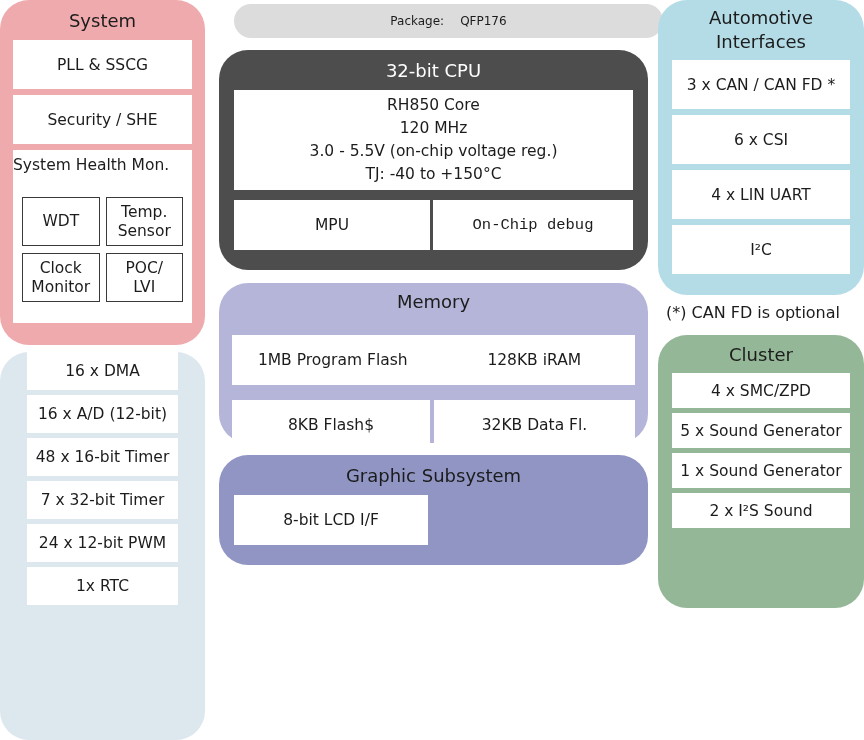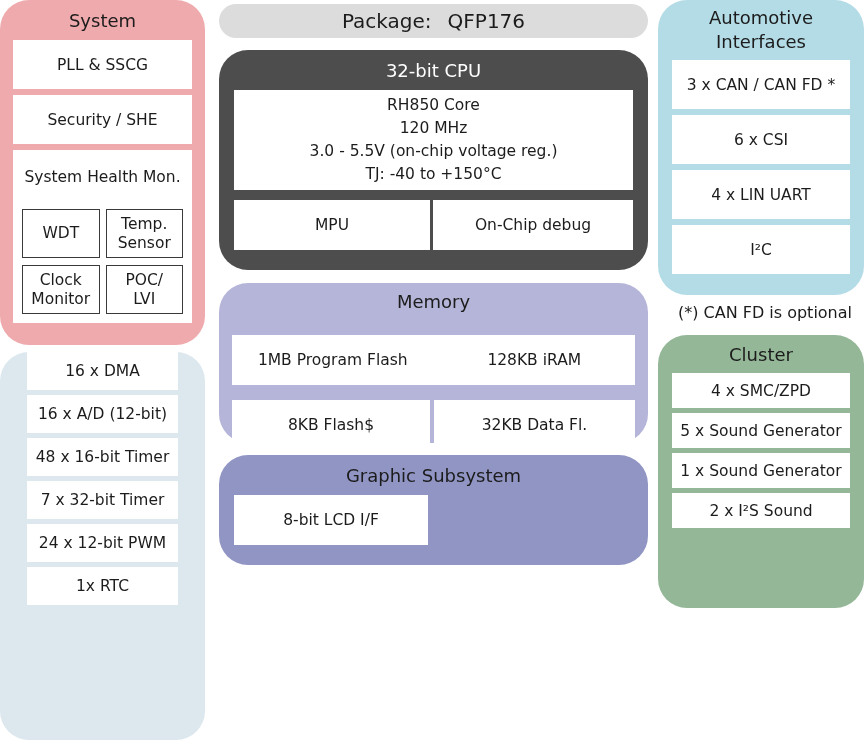--- a/index.html
+++ b/index.html
@@ -15,66 +15,66 @@
     background:var(--box_bg); display:flex; align-items:center; justify-content:center;
     text-align:center;
   }
   .ml { white-space:pre-line; }
 
   
   .system { left:0; top:0; width:205px; height:345px; background:var(--system_bg); }
   .system h2 { height:40px; }
   .sys-item { margin:0 13px 6px; height:49px; }
   .health { margin:0 13px; height:173px; background:var(--box_bg); }
-  .health-title { padding-top:18px; text-align:center; }
+  .health-title { padding-top:6px; }
   .health-grid {
     display:grid; grid-template-columns:1fr 1fr; gap:7px 6px;
     margin:23px 9px 0;
   }
   .hcell {
     height:49px; border:1px solid var(--inner_border); box-sizing:border-box;
     background:var(--box_bg); display:flex; align-items:center; justify-content:center;
     text-align:center; line-height:19px;
   }
 
   .standard { left:0; top:352px; width:205px; height:388px; background:var(--standard_bg); }
   .standard h2 { height:43px; }
   .std-item { margin:0 27px 5px; height:38px; }
 
   
   .package-bar {
-    left:219px; top:4px; width:429px; height:34px; background:var(--package_bg);
-    display:flex; align-items:center; justify-content:center; gap:16px; font-size:20px;
+    left:234px; top:4px; width:429px; height:34px; background:var(--package_bg);
+    display:flex; align-items:center; justify-content:center; gap:16px; font-size:12px;
   }
   .cpu { left:219px; top:50px; width:429px; height:220px; background:var(--cpu_bg); }
   .cpu h2 { height:40px; color:var(--cpu_title_text); }
   .core-box { margin:0 15px; height:100px; line-height:23px; }
   .cpu-sub { display:flex; gap:3px; margin:10px 15px 8px; height:50px; }
   .cpu-sub .wbox:first-child { width:196px; }
-  .cpu-sub .wbox:last-child { flex:1; }
+  .cpu-sub .wbox:last-child { flex:1;font-family:Liberation Mono, monospace; }
 
   .memory { left:219px; top:283px; width:429px; height:160px; background:var(--memory_bg); }
   .memory h2 { height:37px; }
   .mem-row1 { margin:15px 13px; height:50px; background:var(--box_bg); display:flex; }
   .mem-row1 span { flex:1; display:flex; align-items:center; justify-content:center; }
   .mem-row2 { display:flex; gap:4px; margin:5px 13px 0; height:50px; }
   .mem-row2 .wbox:first-child { width:198px; }
   .mem-row2 .wbox:last-child { flex:1; }
 
   .graphic { left:219px; top:455px; width:429px; height:110px; background:var(--graphic_bg); }
   .graphic h2 { height:40px; }
   .lcd-box { margin-left:15px; width:194px; height:50px; }
 
   
   .automotive { left:658px; top:0; width:206px; height:295px; background:var(--automotive_bg); }
   .automotive h2 { height:60px; line-height:24px; }
   .auto-item { margin:0 14px 6px; height:49px; }
 
   .footnote {
-    position:absolute; left:658px; top:303px; width:206px; padding-right:12px;
+    position:absolute; left:658px; top:303px; width:206px; padding-right:24px;
     box-sizing:border-box; text-align:right; font-size:16px;
   }
 
   .cluster { left:658px; top:335px; width:206px; height:273px; background:var(--cluster_bg); }
   .cluster h2 { height:38px; }
   .clu-item { margin:0 14px 5px; height:35px; }
 </style>
 </head>
 <body>
 

